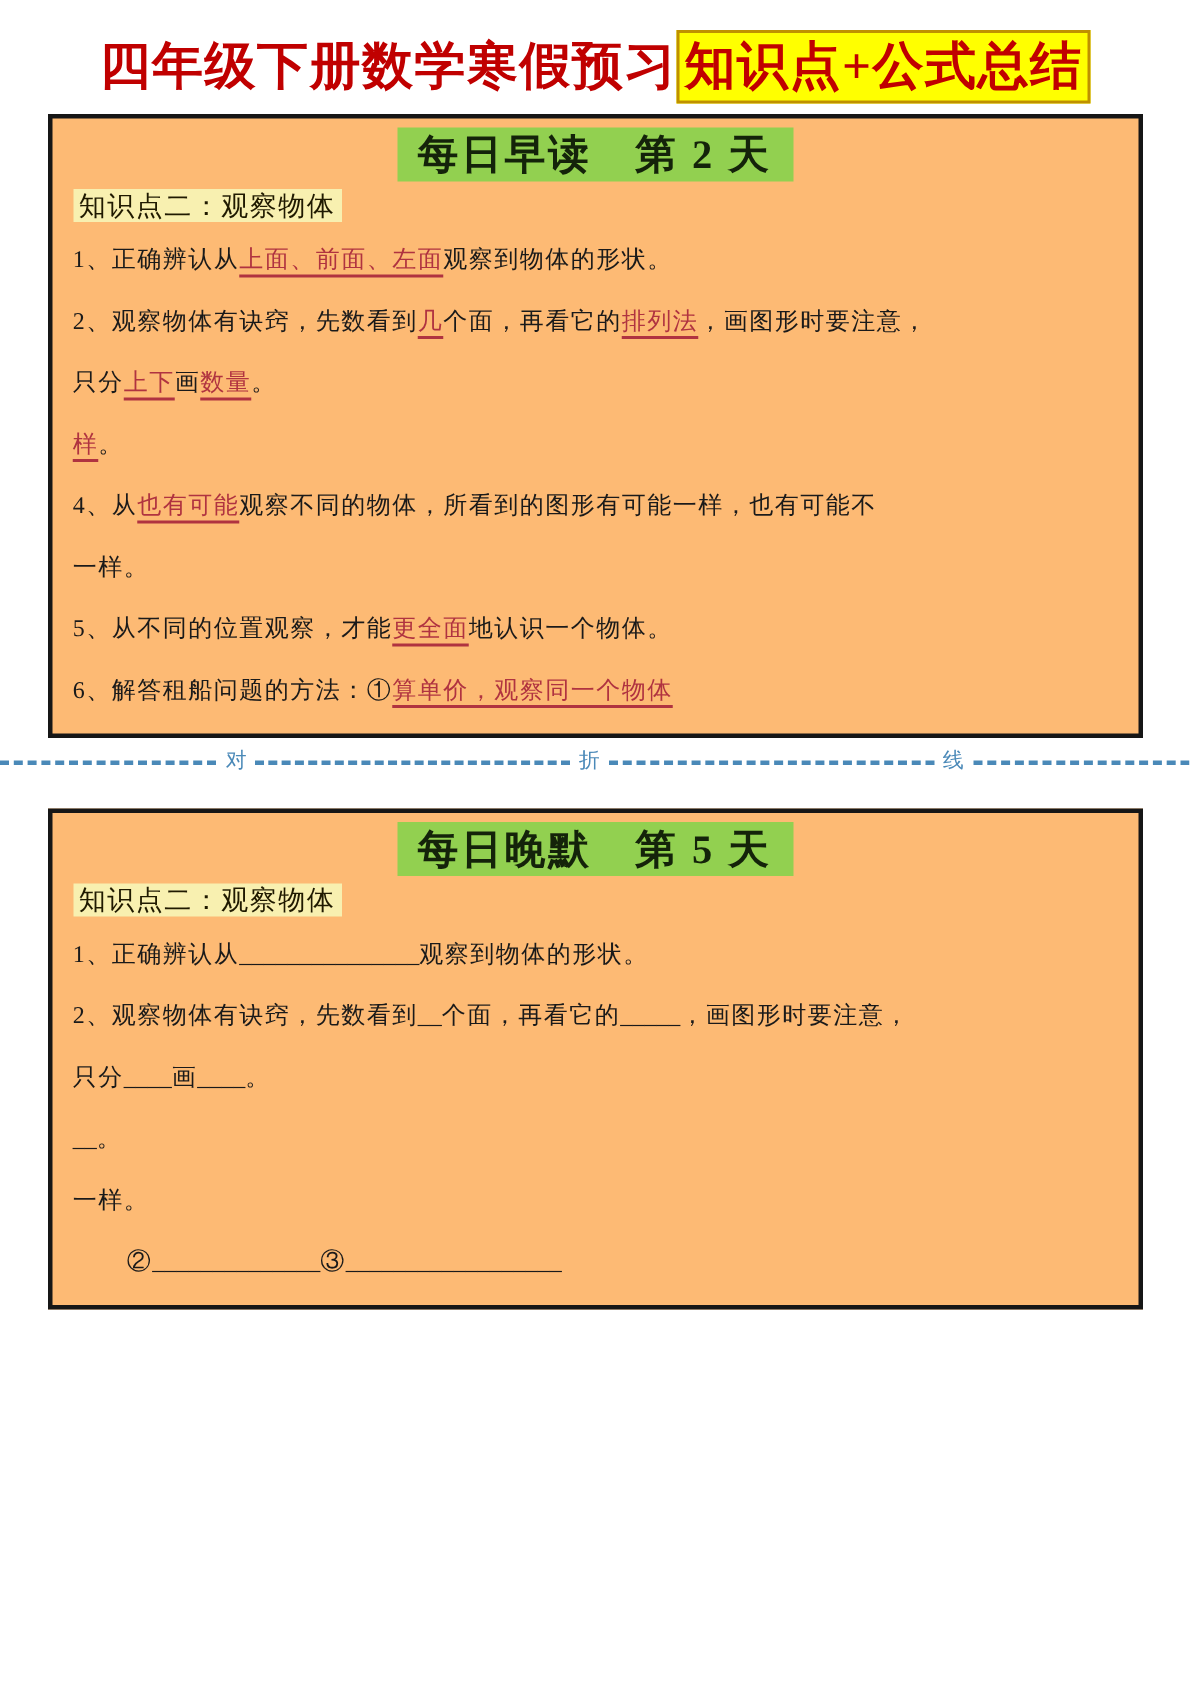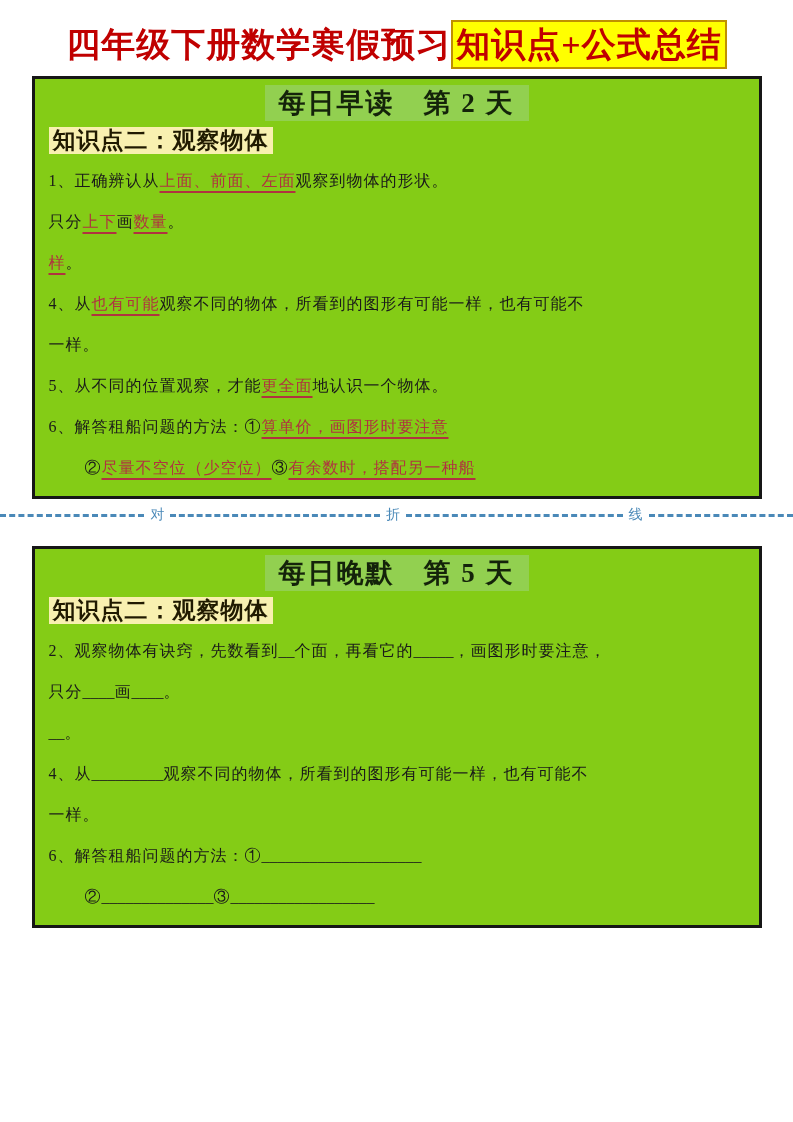--- a/index.html
+++ b/index.html
@@ -31,36 +31,36 @@
   }
   .title-highlight{
     background:var(--hl-yellow);
     border:2px solid var(--hl-border);
     padding:4px 3px;
   }
   .worksheet{
     width:730px;margin:8px auto 0;
     border:3px solid #161616;
     padding:4px 14px 8px;
-    background:#84cc16;
+    background:#fdba74;
   }
   .sec-header{text-align:center;margin:2px 0 4px;}
   .sec-header span{
     display:inline-block;
     background:var(--green);
     color:#14230a;
     font-size:27px;font-weight:bold;
     line-height:34px;
     padding:1px 14px;
     letter-spacing:2px;
   }
   .kp{margin:2px 0 4px;}
   .kp span{
     background:var(--kp-yellow);
-    font-size:23px;font-weight:bold;
+    font-size:18px;font-weight:normal;
     color:#201a00;
     padding:1px 4px;
     letter-spacing:1px;
     margin-top:16px;
   }
   .line{
     font-size:16px;
     line-height:41px;
     letter-spacing:1px;
     white-space:nowrap;
@@ -94,44 +94,43 @@
 <body>
 
 <div class="page">
 
   <h1 class="page-title"><span>四年级下册数学寒假预习</span><span class="title-highlight">知识点+公式总结</span></h1>
 
   <section class="worksheet">
       <div class="sec-header"><span>每日早读　第 2 天</span></div>
       <p class="kp"><span>知识点二：观察物体</span></p>
       <p class="line"><span class="normal">1、正确辨认从</span><span class="answer">上面、前面、左面</span><span class="normal">观察到物体的形状。</span></p>
+      <p class="line"><span class="normal">2、观察物体有诀窍，先数看到</span><span class="answer">几</span><span class="normal">个面，再看它的</span><span class="answer">排列法</span><span class="normal">，画图形时要注意，</span></p>
       <p class="line"><span class="normal">只分</span><span class="answer">上下</span><span class="normal">画</span><span class="answer">数量</span><span class="normal">。</span></p>
       <p class="line"><span class="answer">样</span><span class="normal">。</span></p>
       <p class="line"><span class="normal">4、从</span><span class="answer">也有可能</span><span class="normal">观察不同的物体，所看到的图形有可能一样，也有可能不</span></p>
       <p class="line"><span class="normal">一样。</span></p>
       <p class="line"><span class="normal">5、从不同的位置观察，才能</span><span class="answer">更全面</span><span class="normal">地认识一个物体。</span></p>
-      <p class="line"><span class="normal">6、解答租船问题的方法：①</span><span class="answer">算单价，画图形时要注意</span></p>
-      <p class="line indent"><span class="normal">②</span><span class="answer">尽量不空位（少空位）</span><span class="normal">③</span><span class="answer">有余数时，搭配另一种船</span></p>
+      <p class="line"><span class="normal">6、解答租船问题的方法：①</span><span class="answer">算单价，观察同一个物体</span></p>
     </section>
 
   <div class="fold" id="fold-line">
       <div class="dash d0"></div>
       <span class="fold-label">对</span>
       <div class="dash d1"></div>
       <span class="fold-label">折</span>
       <div class="dash d2"></div>
       <span class="fold-label">线</span>
       <div class="dash d3"></div>
     </div>
 
   <section class="worksheet">
       <div class="sec-header"><span>每日晚默　第 5 天</span></div>
       <p class="kp"><span>知识点二：观察物体</span></p>
+      <p class="line"><span class="normal">1、正确辨认从</span><span class="blank">_______________</span><span class="normal">观察到物体的形状。</span></p>
       <p class="line"><span class="normal">2、观察物体有诀窍，先数看到</span><span class="blank">__</span><span class="normal">个面，再看它的</span><span class="blank">_____</span><span class="normal">，画图形时要注意，</span></p>
       <p class="line"><span class="normal">只分</span><span class="blank">____</span><span class="normal">画</span><span class="blank">____</span><span class="normal">。</span></p>
       <p class="line"><span class="blank">__</span><span class="normal">。</span></p>
-      <p class="line"><span class="normal">4、从</span><span class="blank">_________</span><span class="normal">观察不同的物体，所看到的图形有可能一样，也有可能不</span></p>
       <p class="line"><span class="normal">一样。</span></p>
-      <p class="line"><span class="normal">6、解答租船问题的方法：①</span><span class="blank">____________________</span></p>
       <p class="line indent"><span class="normal">②</span><span class="blank">______________</span><span class="normal">③</span><span class="blank">__________________</span></p>
     </section>
 
 </div>
 
 </body></html>

